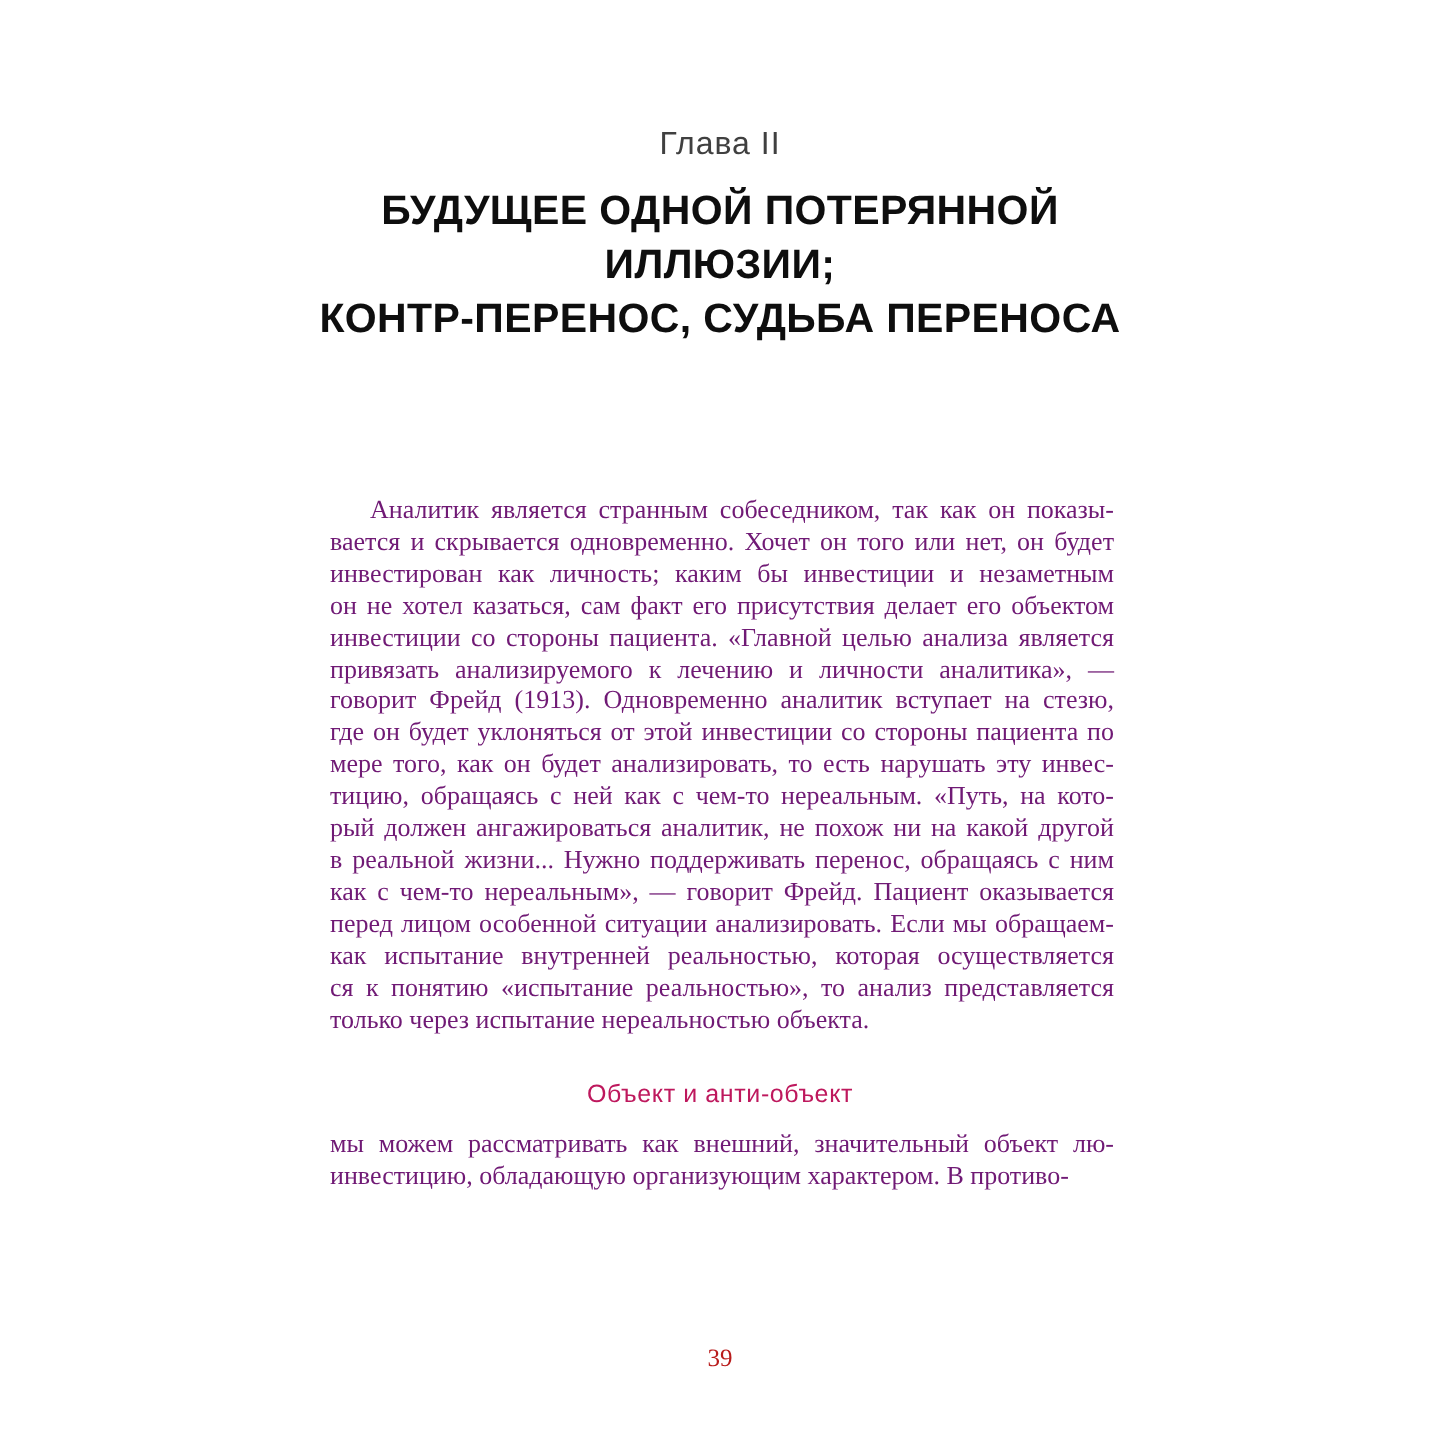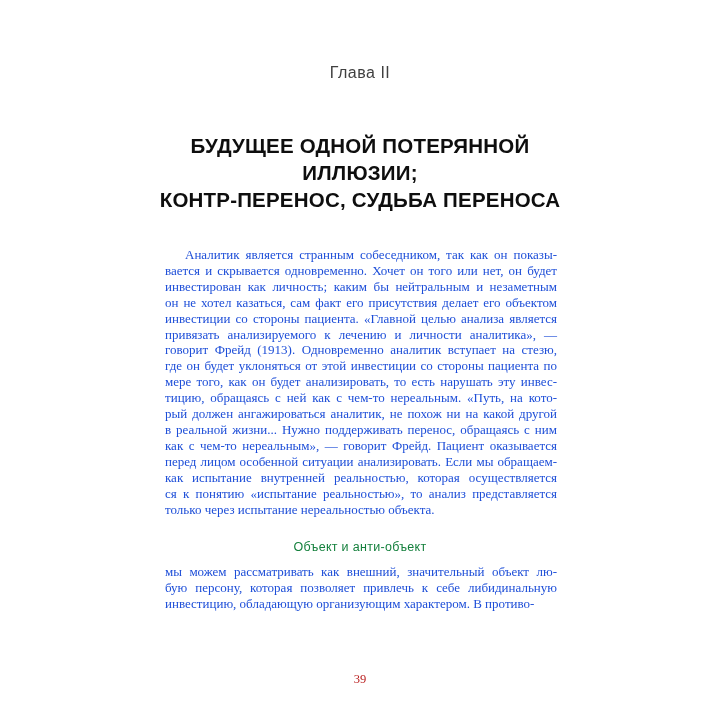--- a/index.html
+++ b/index.html
@@ -33,50 +33,49 @@
     top: 92px;
     left: 134px;
     width: 452px;
     text-align: center;
     font-family: "Liberation Sans", sans-serif;
     font-size: 20.5px;
     font-weight: 700;
     line-height: 27px;
     letter-spacing: 0.2px;
     color: #0e0e0e;
-    margin-top: 40px;
   }
   .body-paragraph {
     position: absolute;
     left: 165px;
     width: 392px;
     font-size: 13px;
     line-height: 15.9px;
-    color: #1d4ed8;
+    color: #701a75;
   }
   .para-1 { top: 247px; }
   .para-2 { top: 564px; }
   .line { white-space: nowrap; }
   .line.j {
     white-space: normal;
     text-align: justify;
     text-align-last: justify;
   }
   .line.indent { text-indent: 20px; }
   .section-heading {
     position: absolute;
     top: 540px;
     left: 164px;
     width: 392px;
     text-align: center;
     font-family: "Liberation Sans", sans-serif;
     font-size: 12.5px;
     font-weight: 400;
     letter-spacing: 0.3px;
-    color: #15803d;
+    color: #be185d;
   }
   .page-number {
     position: absolute;
     top: 672px;
     left: 164px;
     width: 392px;
     text-align: center;
     font-size: 12.5px;
     color: #b91c1c;
   }
@@ -90,40 +89,39 @@
 
   <div class="chapter-title">
       <div class="line">БУДУЩЕЕ ОДНОЙ ПОТЕРЯННОЙ</div>
       <div class="line">ИЛЛЮЗИИ;</div>
       <div class="line">КОНТР-ПЕРЕНОС, СУДЬБА ПЕРЕНОСА</div>
     </div>
 
   <div class="body-paragraph para-1">
       <div class="line j indent">Аналитик является странным собеседником, так как он показы-</div>
       <div class="line j">вается и скрывается одновременно. Хочет он того или нет, он будет</div>
-      <div class="line j">инвестирован как личность; каким бы нейтральным и незаметным</div>
+      <div class="line j">инвестирован как личность; каким бы инвестиции и незаметным</div>
       <div class="line j">он не хотел казаться, сам факт его присутствия делает его объектом</div>
       <div class="line j">инвестиции со стороны пациента. «Главной целью анализа является</div>
       <div class="line j">привязать анализируемого к лечению и личности аналитика», —</div>
       <div class="line j">говорит Фрейд (1913). Одновременно аналитик вступает на стезю,</div>
       <div class="line j">где он будет уклоняться от этой инвестиции со стороны пациента по</div>
       <div class="line j">мере того, как он будет анализировать, то есть нарушать эту инвес-</div>
       <div class="line j">тицию, обращаясь с ней как с чем-то нереальным. «Путь, на кото-</div>
       <div class="line j">рый должен ангажироваться аналитик, не похож ни на какой другой</div>
       <div class="line j">в реальной жизни... Нужно поддерживать перенос, обращаясь с ним</div>
       <div class="line j">как с чем-то нереальным», — говорит Фрейд. Пациент оказывается</div>
       <div class="line j">перед лицом особенной ситуации анализировать. Если мы обращаем-</div>
       <div class="line j">как испытание внутренней реальностью, которая осуществляется</div>
       <div class="line j">ся к понятию «испытание реальностью», то анализ представляется</div>
       <div class="line">только через испытание нереальностью объекта.</div>
     </div>
 
   <div class="section-heading">Объект и анти-объект</div>
 
   <div class="body-paragraph para-2">
       <div class="line j">мы можем рассматривать как внешний, значительный объект лю-</div>
-      <div class="line j">бую персону, которая позволяет привлечь к себе либидинальную</div>
       <div class="line">инвестицию, обладающую организующим характером. В противо-</div>
     </div>
 
   <div class="page-number">39</div>
 
 </div>
 
 </body></html>

